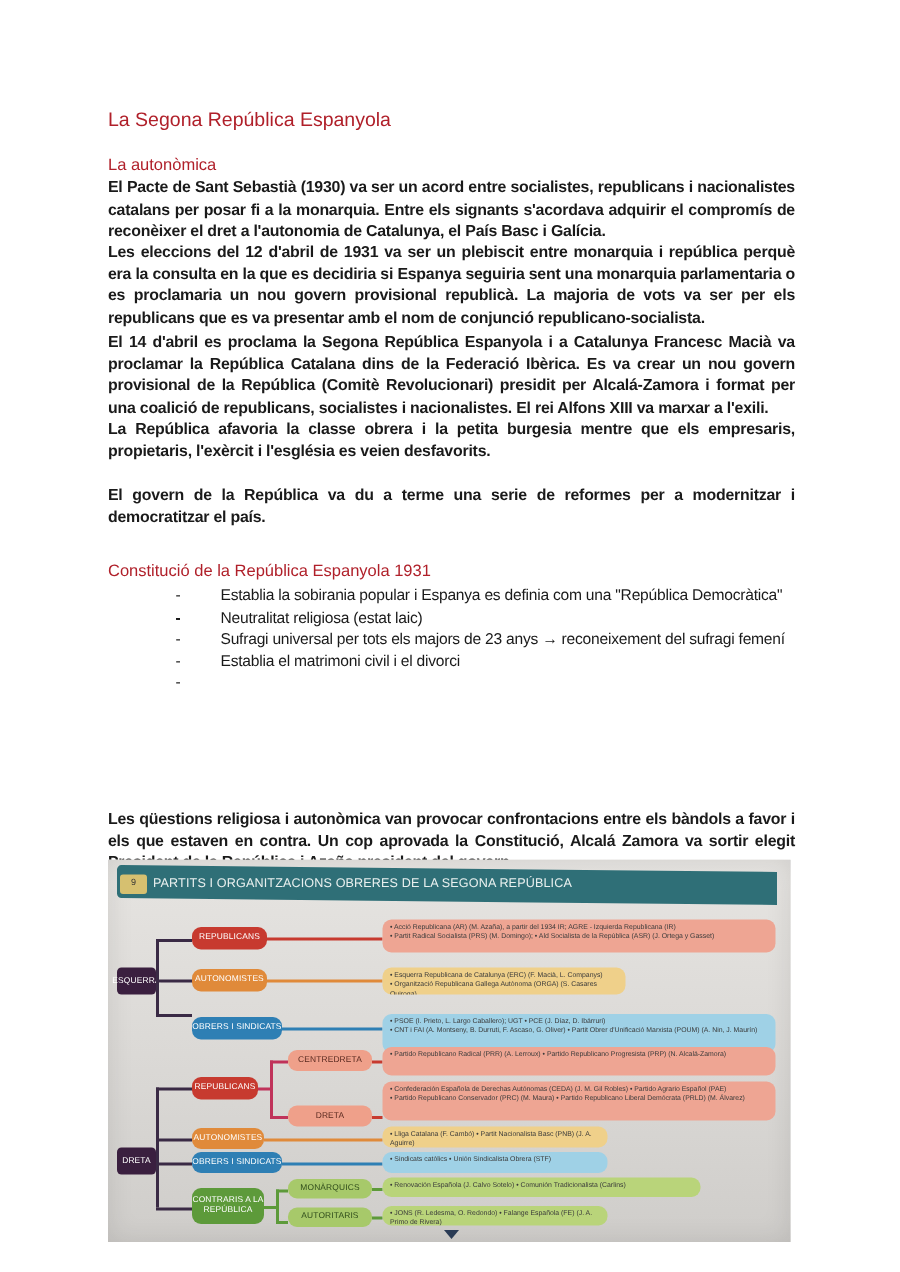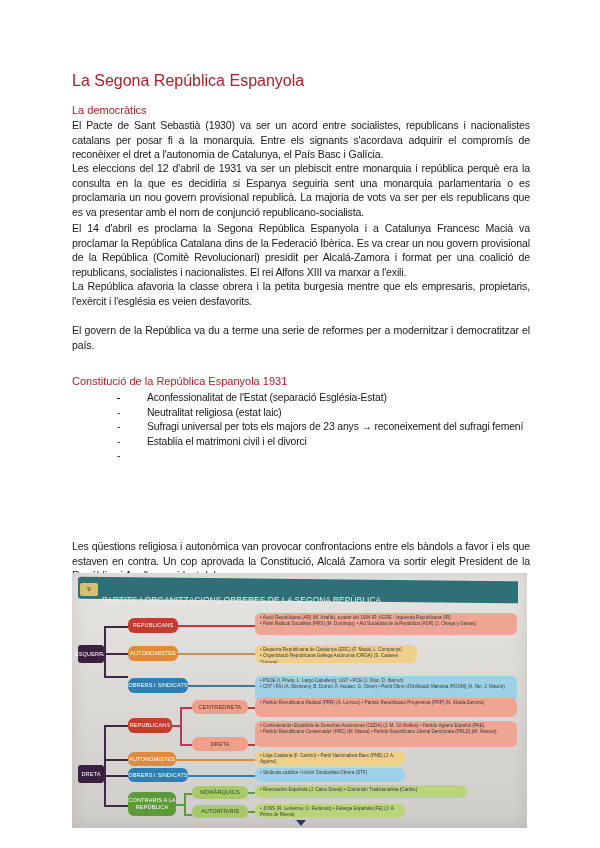--- a/index.html
+++ b/index.html
@@ -1,37 +1,37 @@
 <!DOCTYPE html>
 <html><head>
 <meta charset="utf-8">
 <style>
   html, body { margin:0; padding:0; background:#ffffff; }
   body { width:600px; height:848px; position:relative; overflow:hidden;
          font-family:"Liberation Sans", sans-serif; color:#1a1a1a; }
   .page { position:absolute; left:72px; top:0; width:458px; }
-  .title { position:absolute; top:72px; left:0; font-size:16px; color:#b0202a; white-space:nowrap; }
+  .title { position:absolute; top:72px; left:0; font-size:13px; color:#b0202a; white-space:nowrap; }
   .h2 { position:absolute; left:0; font-size:11px; color:#b0202a; white-space:nowrap; }
   .para { position:absolute; left:0; width:458px; font-size:10.6px; line-height:14.6px;
-          text-align:justify; letter-spacing:-0.15px; }
+          text-align:justify; letter-spacing:-0.15px;font-weight:bold; }
   .bullets { position:absolute; left:0; width:458px; top:391px; margin:0; padding:0; list-style:none;
              font-size:10.4px; line-height:14.6px; letter-spacing:-0.15px; }
   .bullets li { position:relative; padding-left:75px; white-space:nowrap; }
   .bullets li .dash { position:absolute; left:45px; }
 
   
   .photo { position:absolute; left:72px; top:573px; width:455px; height:255px;
            background:linear-gradient(180deg,#e6e4e1 0%,#d9d7d4 60%,#cfcdca 100%);
            box-shadow: inset 0 0 18px rgba(0,0,0,0.10); overflow:hidden; }
   .banner { position:absolute; left:6px; top:6px; width:440px; height:22px;
             background:#2f6f77; border-radius:3px 0 0 3px; transform:skewY(0.6deg); }
   .banner-num { position:absolute; left:8px; top:10px; width:18px; height:13px; background:#d6c070;
                 font-size:6px; color:#333; text-align:center; line-height:13px; border-radius:2px; }
   .banner-text { position:absolute; left:30px; top:10px; font-size:8.4px; color:#e9f0ef;
-                 letter-spacing:0.1px; white-space:nowrap;margin-top:12px; }
+                 letter-spacing:0.1px; white-space:nowrap; }
   .node { position:absolute; border-radius:6px; color:#fff; font-size:5.6px; display:flex;
           align-items:center; justify-content:center; text-align:center; line-height:7px;
           letter-spacing:0.1px; }
   .root { background:#3a1f3f; border-radius:3px; }
   .red { background:#c73a2f; }
   .orange { background:#e08a3a; }
   .blue { background:#2e7fb4; }
   .green { background:#5d9a3a; }
   .salmon { background:#efa08a; color:#5a2a20; }
   .lgreen { background:#a7c96a; color:#2e4b1a; }
@@ -45,35 +45,35 @@
   .vline { position:absolute; width:2px; }
   .arrow-down { position:absolute; left:224px; top:247px; width:0; height:0;
                 border-left:5px solid transparent; border-right:5px solid transparent; border-top:6px solid #2a3b55; }
 </style>
 </head>
 <body>
 
 <div class="page">
   <div class="title">La Segona República Espanyola</div>
 
-  <div class="h2" style="top:104px">La democràtics</div>
+  <div class="h2" style="top:104px">La autonòmica</div>
   <div class="para" style="top:118px">El Pacte de Sant Sebastià (1930) va ser un acord entre socialistes, republicans i nacionalistes catalans per posar fi a la monarquia. Entre els signants s'acordava adquirir el compromís de reconèixer el dret a l'autonomia de Catalunya, el País Basc i Galícia.</div>
   <div class="para" style="top:161px">Les eleccions del 12 d'abril de 1931 va ser un plebiscit entre monarquia i república perquè era la consulta en la que es decidiria si Espanya seguiria sent una monarquia parlamentaria o es proclamaria un nou govern provisional republicà. La majoria de vots va ser per els republicans que es va presentar amb el nom de conjunció republicano-socialista.</div>
   <div class="para" style="top:221px">El 14 d'abril es proclama la Segona República Espanyola i a Catalunya Francesc Macià va proclamar la República Catalana dins de la Federació Ibèrica. Es va crear un nou govern provisional de la República (Comitè Revolucionari) presidit per Alcalá-Zamora i format per una coalició de republicans, socialistes i nacionalistes. El rei Alfons XIII va marxar a l'exili.</div>
   <div class="para" style="top:279px">La República afavoria la classe obrera i la petita burgesia mentre que els empresaris, propietaris, l'exèrcit i l'església es veien desfavorits.</div>
   <div class="para" style="top:323px">El govern de la República va du a terme una serie de reformes per a modernitzar i democratitzar el país.</div>
 
   <div class="h2" style="top:375px">Constitució de la República Espanyola 1931</div>
   <ul class="bullets">
+    <li><span class="dash">-</span><span>Establia la sobirania popular i Espanya es definia com una "República Democràtica"</span></li>
     <li><span class="dash">-</span></li>
     <li><span class="dash">-</span></li>
     <li><span class="dash">-</span></li>
     <li><span class="dash">-</span></li>
     <li><span class="dash">-</span></li>
-    <li><span class="dash">-</span><span>Aconfessionalitat de l'Estat (separació Església-Estat)</span></li>
     <li><span class="dash">-</span><span>Neutralitat religiosa (estat laic)</span></li>
     <li><span class="dash">-</span><span>Sufragi universal per tots els majors de 23 anys → reconeixement del sufragi femení</span></li>
     <li><span class="dash">-</span><span>Establia el matrimoni civil i el divorci</span></li>
     <li><span class="dash">-</span></li>
   </ul>
   <div class="para" style="top:539px">Les qüestions religiosa i autonòmica van provocar confrontacions entre els bàndols a favor i els que estaven en contra. Un cop aprovada la Constitució, Alcalá Zamora va sortir elegit President de la República i Azaña president del govern.</div>
 </div>
 
 <div class="photo">
   <div class="banner"></div>

